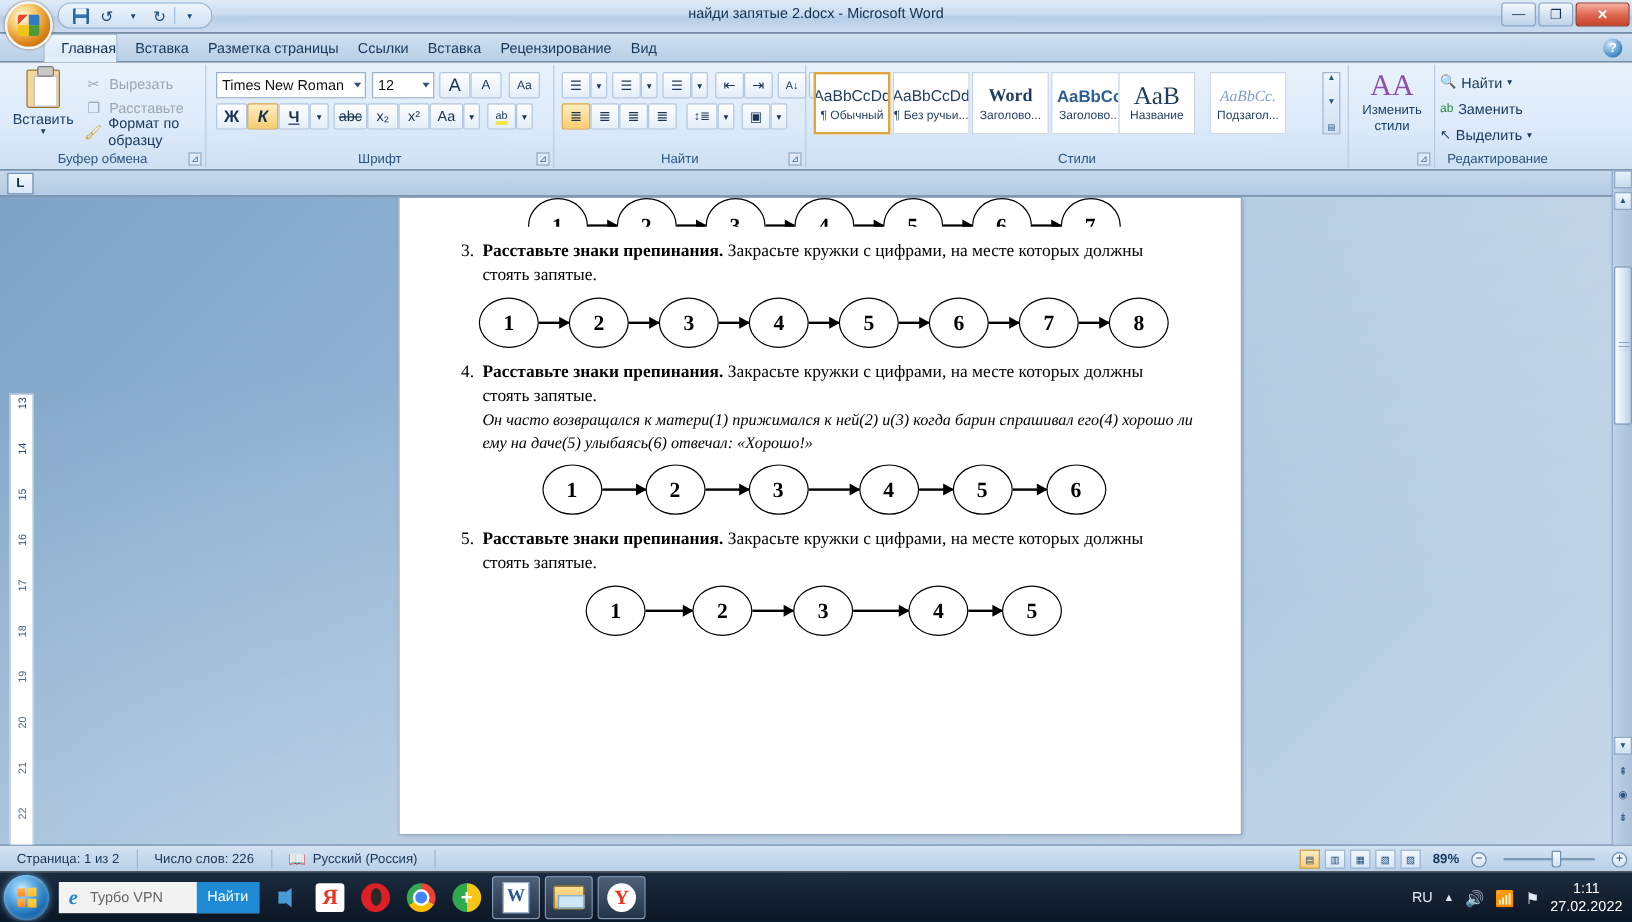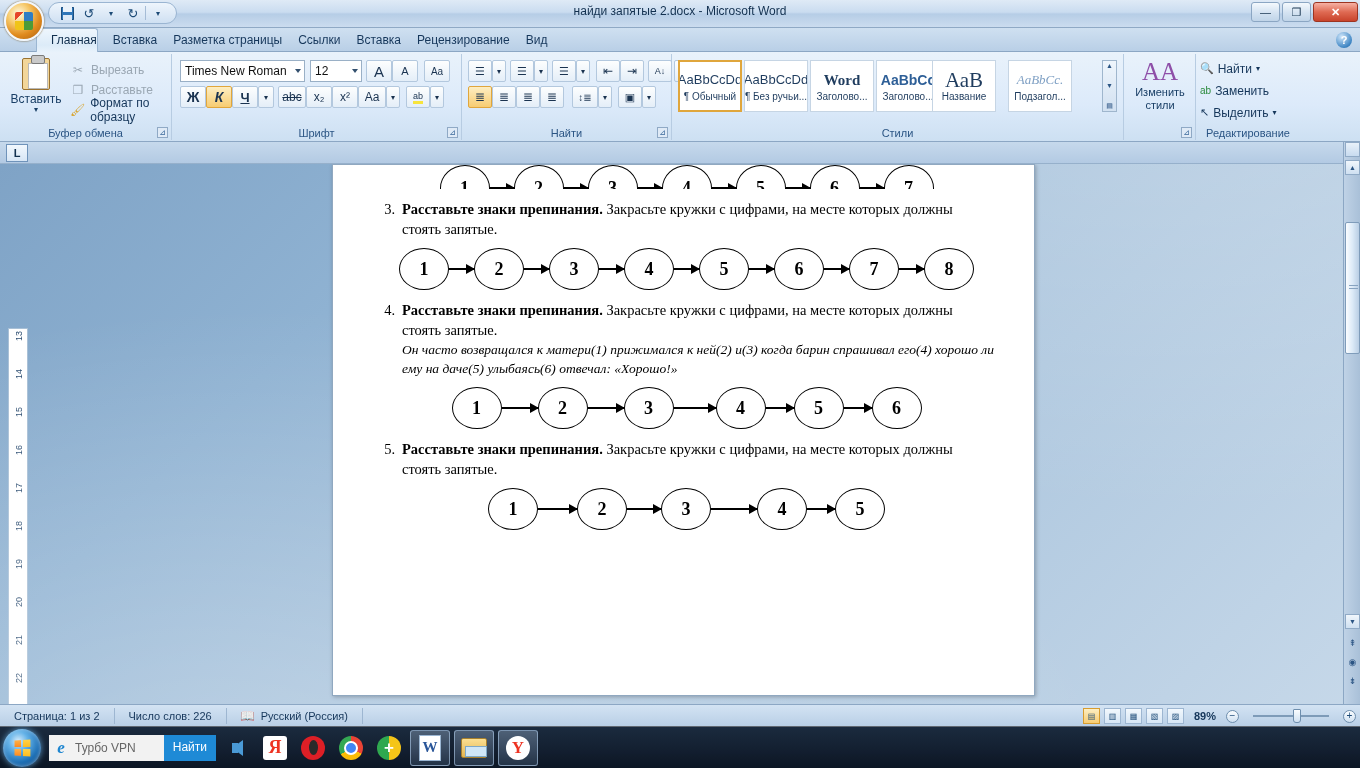--- a/index.html
+++ b/index.html
@@ -856,15 +856,26 @@
     <div class="tb-icon pinned">
         <span class="ico-word">W</span>
       </div>
     <div class="tb-icon pinned">
         <span class="ico-folder"></span>
       </div>
     <div class="tb-icon pinned">
         <span class="ico-ylogo">Y</span>
       </div>
 
+    <div class="tray">
+      <span class="tray-lang">RU</span>
+      <span class="tray-ico" style="font-size:9px">▲</span>
+      <span class="tray-ico">🔊</span>
+      <span class="tray-ico">📶</span>
+      <span class="tray-ico">⚑</span>
+      <span class="clock">
+        <span style="display:block">1:11</span>
+        <span style="display:block">27.02.2022</span>
+      </span>
+    </div>
   </div>
 
 </div>
 
 </body></html>

